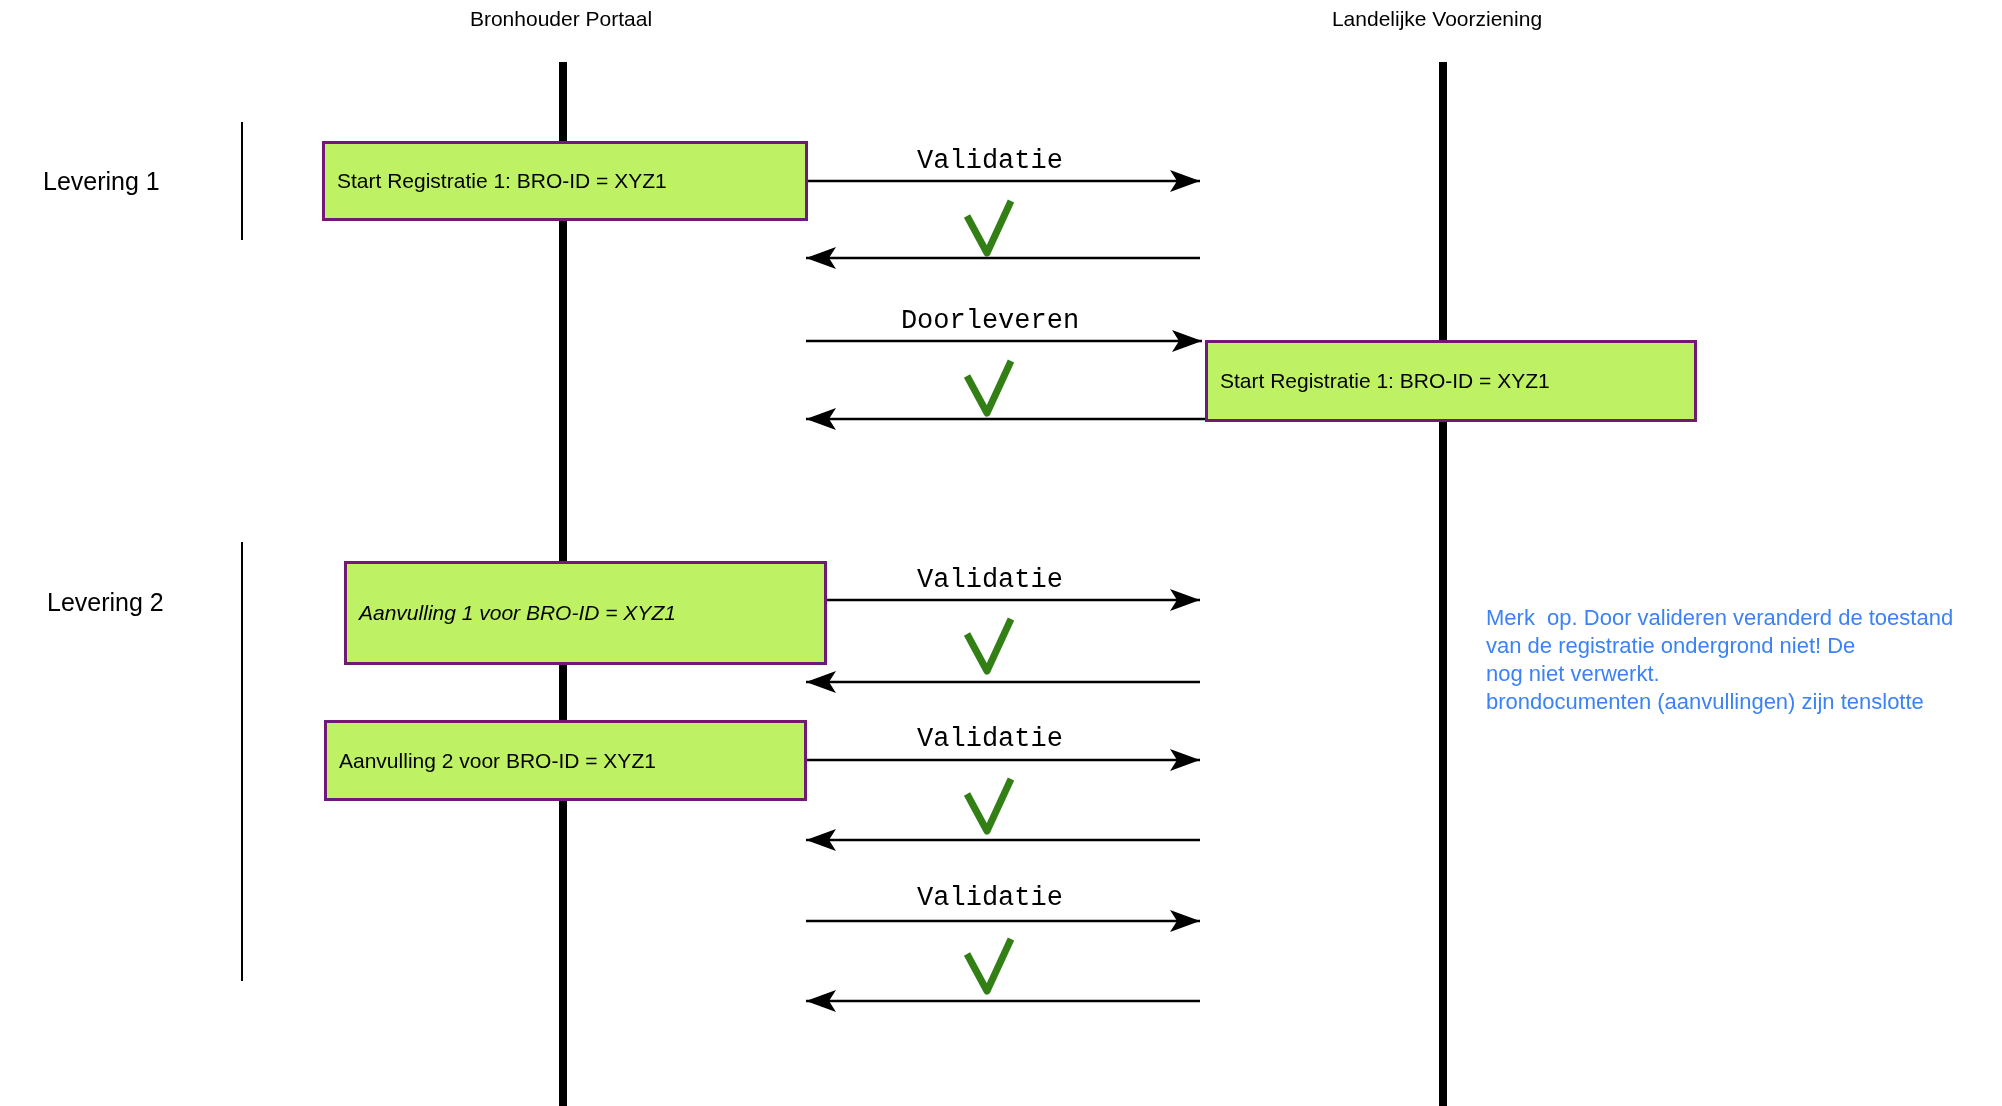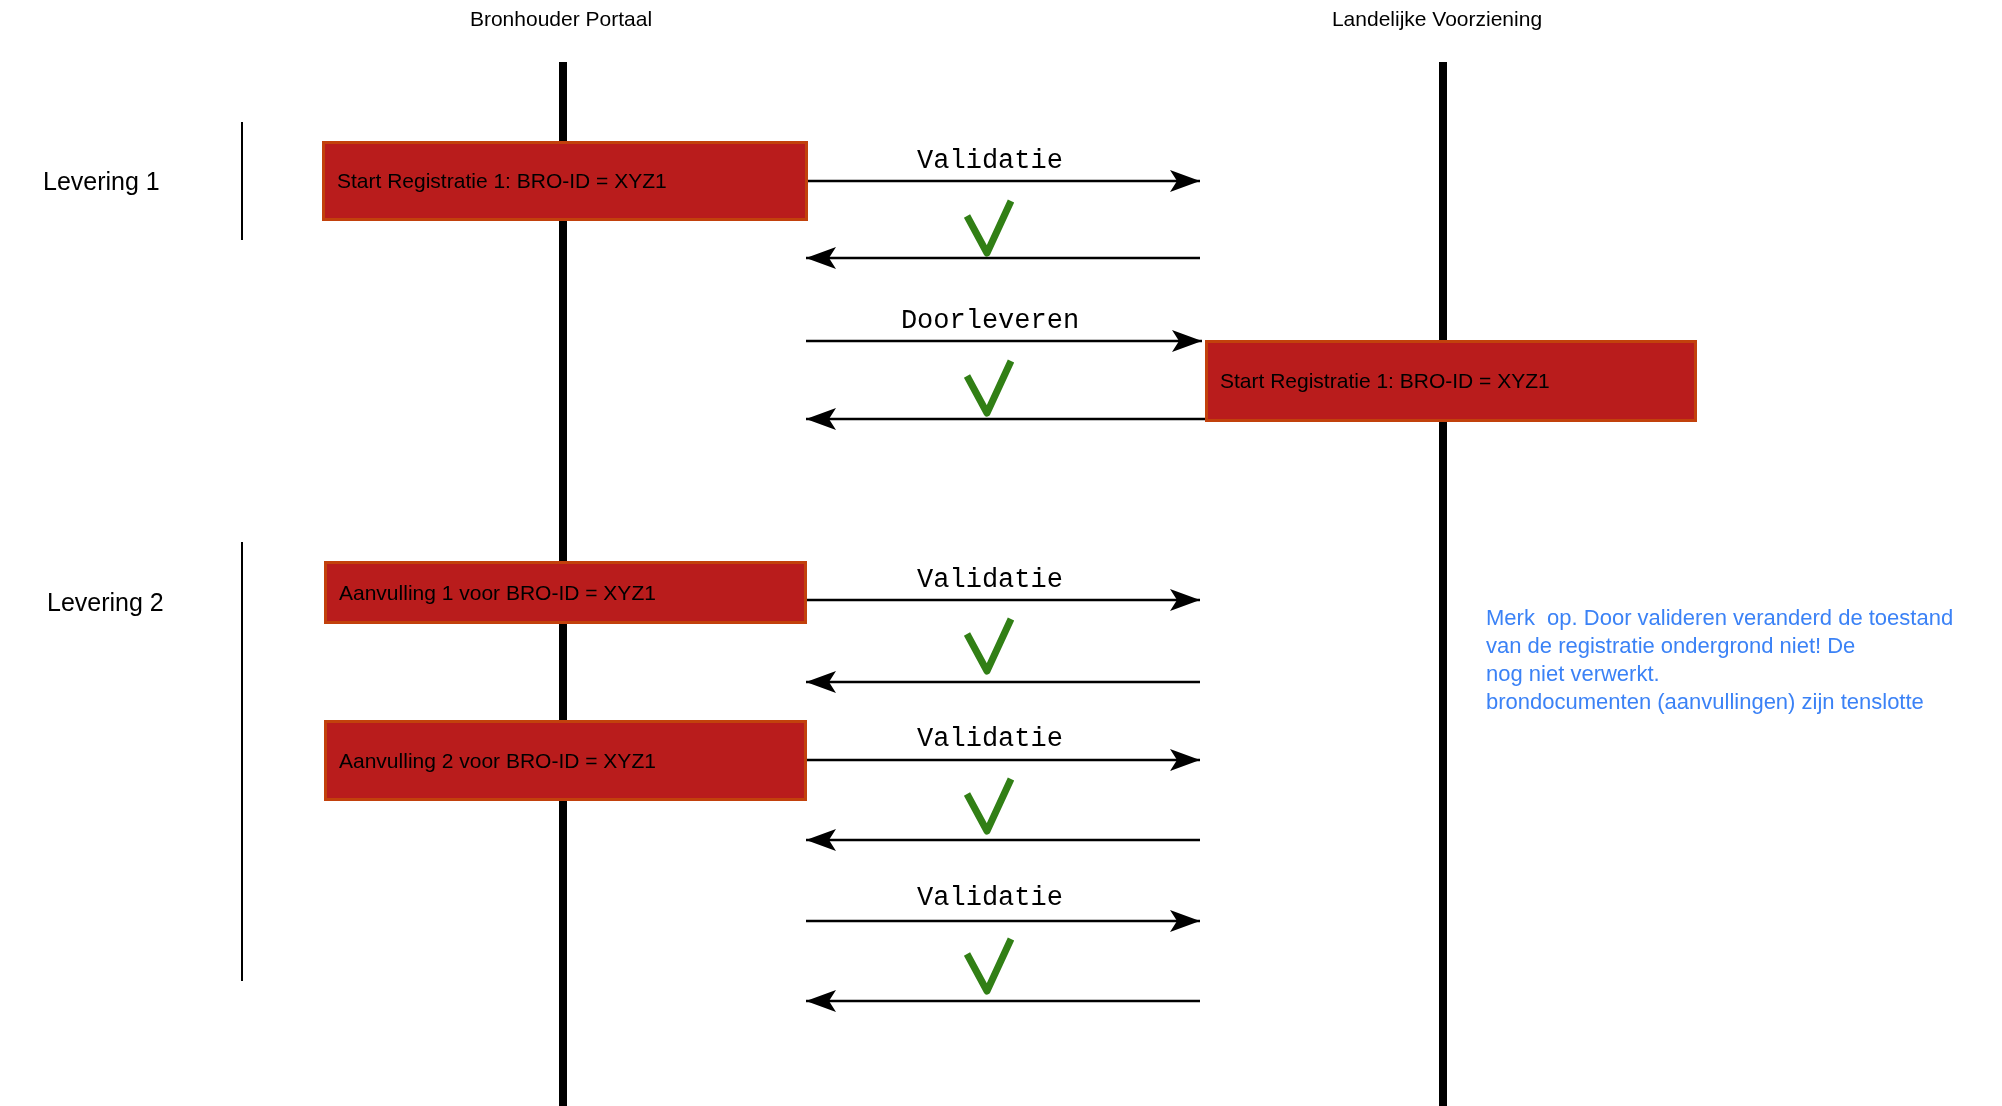--- a/index.html
+++ b/index.html
@@ -34,31 +34,31 @@
     position: absolute;
     transform: translateX(-50%);
     font-size: 27px;
     line-height: 24px;
     white-space: nowrap;
     font-family: Liberation Mono, monospace;
   }
   .box {
     position: absolute;
     box-sizing: border-box;
-    background: #b91c1c;
-    border: 3px solid #c2410c;
+    background: #bef264;
+    border: 3px solid #701a75;
     display: flex;
     align-items: center;
     padding-left: 12px;
     font-size: 21px;
     white-space: nowrap;
   }
   .box-a { left: 322px; top: 141px; width: 486px; height: 80px; }
   .box-b { left: 1205px; top: 340px; width: 492px; height: 82px; }
-  .box-c { left: 324px; top: 561px; width: 483px; height: 63px; }
+  .box-c { left: 344px; top: 561px; width: 483px; height: 104px; font-style: italic; }
   .box-d { left: 324px; top: 720px; width: 483px; height: 81px; }
   .box-e { left: 324px; top: 880px; width: 483px; height: 81px; }
   .note {
     position: absolute;
     left: 1486px;
     top: 604px;
     font-size: 22px;
     line-height: 28px;
     color: #1C1CE0;
   }

